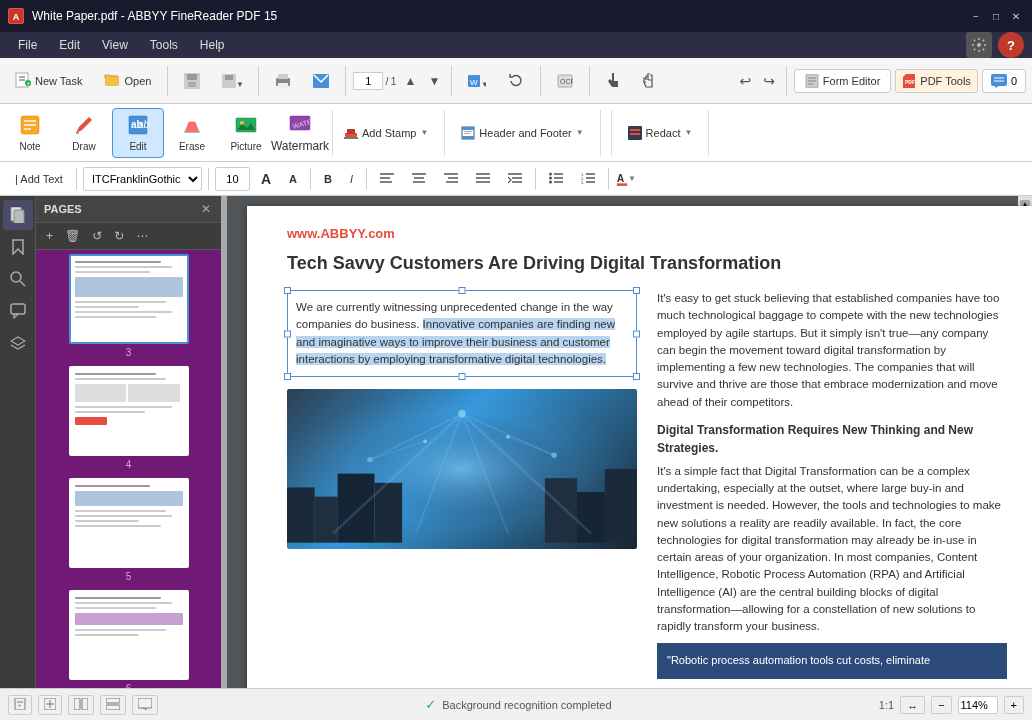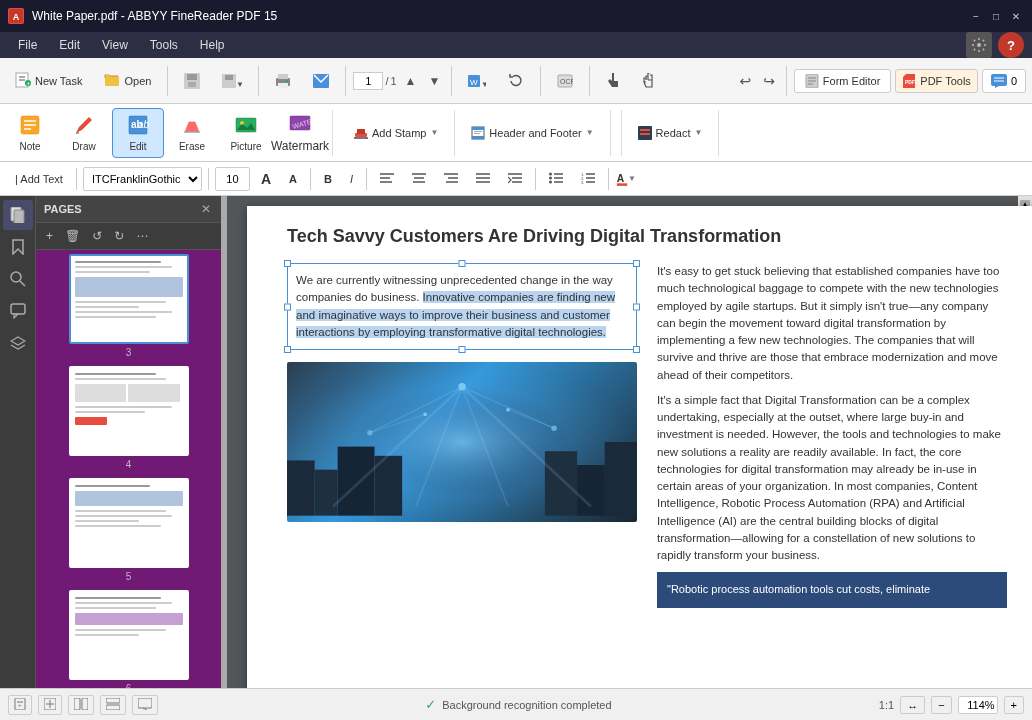--- a/index.html
+++ b/index.html
@@ -106,21 +106,21 @@
     .tool-btn.active { background: #d0e8ff; border-color: #4a90d9; }
     .tool-icon { font-size: 18px; line-height: 1; }
     .tool-sep { width: 1px; height: 46px; background: #ddd; margin: 0 3px; }
 
     
     #right-tools {
       margin-left: 4px;
       display: flex;
       align-items: center;
       gap: 4px;
-      padding-left: 12px;
+      padding-left: 2px;
       border-left: 1px solid #ddd;
     }
     .rt-btn {
       display: flex; align-items: center; gap: 4px;
       padding: 4px 8px; border: 1px solid transparent; border-radius: 3px;
       background: transparent; cursor: pointer; font-size: 11px; color: #333; height: 36px;
     }
 
     
     #format-toolbar {
@@ -247,21 +247,21 @@
       gap: 8px;
       font-size: 11px;
       color: #555;
     }
     .status-icons { display: flex; gap: 6px; align-items: center; }
     .status-icon-btn { background: none; border: 1px solid #ccc; border-radius: 2px; padding: 2px 5px; cursor: pointer; font-size: 11px; color: #555; }
     .status-text { flex: 1; display: flex; align-items: center; gap: 6px; justify-content: center; }
     .status-ok { color: #27ae60; font-size: 13px; }
     .status-right { display: flex; align-items: center; gap: 6px; margin-left: auto; }
     .zoom-btn { background: none; border: 1px solid #ccc; border-radius: 2px; padding: 2px 6px; cursor: pointer; font-size: 11px; }
-    .zoom-input { width: 40px; text-align: right; border: 1px solid #ccc; padding: 2px; font-size: 11px; border-radius: 2px; }
+    .zoom-input { width: 40px; text-align: left; border: 1px solid #ccc; padding: 2px; font-size: 11px; border-radius: 2px; }
 
     
     #sidebar-icons {
       width: 36px;
       background: #3c3c3c;
       display: flex;
       flex-direction: column;
       align-items: center;
       padding-top: 4px;
       gap: 2px;
@@ -730,20 +730,21 @@
 
   <div id="doc-area">
 
     <div style="position:absolute;right:0;top:0;width:14px;height:100%;background:#e0e0e0;display:flex;flex-direction:column;align-items:center;">
       <div style="width:10px;height:10px;background:#aaa;margin-top:4px;cursor:pointer;font-size:8px;text-align:center;line-height:10px;">▲</div>
       <div style="width:10px;height:60px;background:#aaa;margin-top:60px;border-radius:3px;cursor:pointer;"></div>
       <div style="width:10px;height:10px;background:#aaa;position:absolute;bottom:4px;cursor:pointer;font-size:8px;text-align:center;line-height:10px;">▼</div>
     </div>
 
     <div id="doc-page">
+      <div class="doc-url">www.ABBYY.com</div>
       <div class="doc-title">Tech Savvy Customers Are Driving Digital Transformation</div>
 
       <div class="doc-layout">
 
         <div class="doc-left">
 
           <div class="text-box">
             <div class="handle tl"></div>
             <div class="handle tm"></div>
             <div class="handle tr"></div>
@@ -790,20 +791,21 @@
               <line x1="190" y1="20" x2="90" y2="70" stroke="rgba(126,200,240,0.4)" stroke-width="1"></line>
               <line x1="190" y1="20" x2="290" y2="65" stroke="rgba(126,200,240,0.4)" stroke-width="1"></line>
               <line x1="90" y1="70" x2="150" y2="50" stroke="rgba(126,200,240,0.3)" stroke-width="1"></line>
               <line x1="290" y1="65" x2="240" y2="45" stroke="rgba(126,200,240,0.3)" stroke-width="1"></line>
             </svg>
           </div>
         </div>
 
         <div class="doc-right">
           <p class="doc-para">It's easy to get stuck believing that established companies have too much technological baggage to compete with the new technologies employed by agile startups. But it simply isn't true—any company can begin the movement toward digital transformation by implementing a few new technologies. The companies that will survive and thrive are those that embrace modernization and move ahead of their competitors.</p>
+          <p class="section-heading">Digital Transformation Requires New Thinking and New Strategies.</p>
           <p class="doc-para">It's a simple fact that Digital Transformation can be a complex undertaking, especially at the outset, where large buy-in and investment is needed. However, the tools and technologies to make new solutions a reality are readily available. In fact, the core technologies for digital transformation may already be in-use in certain areas of your organization. In most companies, Content Intelligence, Robotic Process Automation (RPA) and Artificial Intelligence (AI) are the central building blocks of digital transformation—allowing for a constellation of new solutions to rapidly transform your business.</p>
           <div class="doc-quote-box">
             <span>"Robotic process automation tools cut costs, eliminate</span>
           </div>
         </div>
       </div>
     </div>
   </div>
 </div>
 

